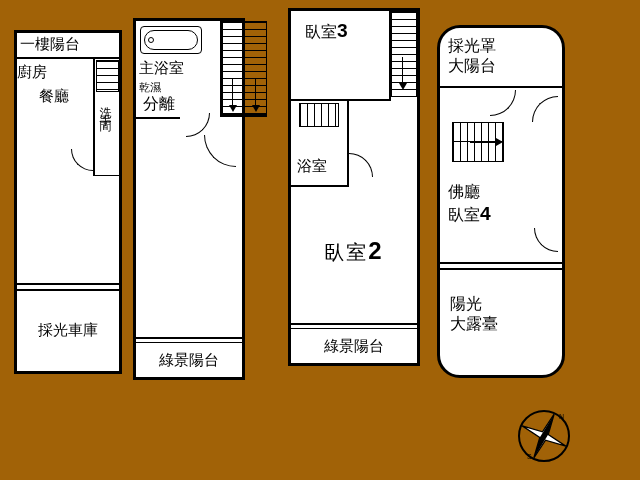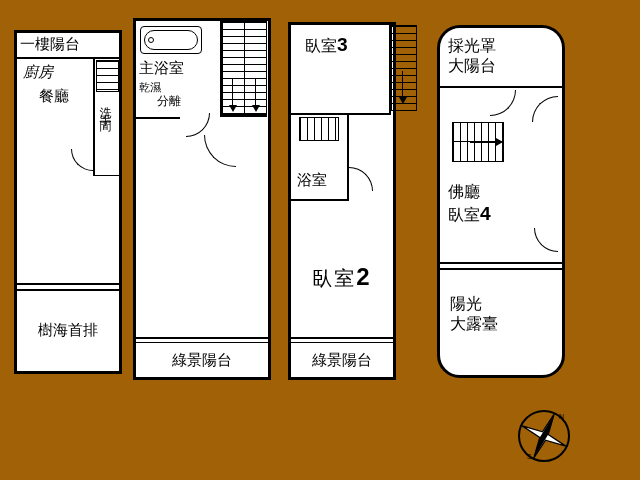--- a/index.html
+++ b/index.html
@@ -38,69 +38,69 @@
   .caption { position:absolute; font-size:30px; letter-spacing:4px; white-space:nowrap; color:#000; }
 </style>
 </head>
 <body>
 
 <div id="canvas">
 
   <div class="panel" style="left:14px;top:30px;width:108px;height:344px;">
     <div class="lbl" style="left:3px;top:2px;">一樓陽台</div>
     <div class="wall-h" style="left:0;top:24px;width:100%;"></div>
-    <div class="lbl" style="left:6px;top:30px;font-style:italic;">廚房</div>
+    <div class="lbl" style="left:0;top:30px;">廚房</div>
     <div class="lbl" style="left:22px;top:54px;">餐廳</div>
     <div class="wall-v" style="left:76px;top:24px;height:118px;"></div>
     <div class="stairs-down" style="left:79px;top:27px;width:23px;height:32px;"></div>
     <div class="lbl vtext" style="left:81px;top:64px;">洗手間</div>
     <div class="wall-h thin" style="left:76px;top:142px;width:26px;"></div>
     <div class="arc arc-bl" style="left:54px;top:116px;width:22px;height:22px;"></div>
     <div class="wall-h" style="left:0;top:250px;width:100%;"></div>
     <div class="wall-h" style="left:0;top:256px;width:100%;"></div>
-    <div class="lbl lbl-ctr" style="top:288px;">樹海首排</div>
+    <div class="lbl lbl-ctr" style="top:288px;">採光車庫</div>
   </div>
 
-  <div class="panel" style="left:133px;top:18px;width:138px;height:362px;">
+  <div class="panel" style="left:133px;top:18px;width:112px;height:362px;">
     <div class="tub" style="left:4px;top:5px;width:62px;height:28px;">
       <div class="tub-inner"></div>
       <div class="tub-drain"></div>
     </div>
     <div class="lbl" style="left:3px;top:38px;">主浴室</div>
     <div class="lbl" style="left:3px;top:60px;font-size:11px;">乾濕</div>
-    <div class="lbl" style="left:21px;top:73px;font-size:12px;">分離</div>
+    <div class="lbl" style="left:7px;top:73px;font-size:16px;">分離</div>
     <div class="wall-v" style="left:84px;top:0;height:96px;"></div>
     <div class="stairs-down" style="left:86px;top:0;width:45px;height:94px;"></div>
     <div class="wall-v thin" style="left:108px;top:0;height:94px;width:1px;"></div>
     <div class="stem-v" style="left:96px;top:58px;height:28px;"></div>
     <div class="tri-down" style="left:93px;top:84px;"></div>
     <div class="stem-v" style="left:119px;top:58px;height:28px;"></div>
     <div class="tri-down" style="left:116px;top:84px;"></div>
     <div class="wall-h" style="left:84px;top:94px;width:47px;"></div>
     <div class="wall-h" style="left:0;top:96px;width:44px;"></div>
     <div class="arc arc-br" style="left:50px;top:92px;width:24px;height:24px;"></div>
     <div class="arc arc-bl" style="left:68px;top:114px;width:32px;height:32px;"></div>
     <div class="wall-h" style="left:0;top:316px;width:100%;"></div>
     <div class="wall-h thin" style="left:0;top:321px;width:100%;"></div>
     <div class="lbl lbl-ctr" style="top:330px;">綠景陽台</div>
   </div>
 
-  <div class="panel" style="left:288px;top:22px;width:108px;height:358px;">
+  <div class="panel" style="left:288px;top:8px;width:132px;height:358px;">
     <div class="lbl lbl-md" style="left:14px;top:8px;"><span>臥室</span><span class="num">3</span></div>
     <div class="wall-v" style="left:98px;top:0;height:88px;"></div>
     <div class="stairs-down" style="left:100px;top:0;width:26px;height:86px;"></div>
     <div class="stem-v" style="left:111px;top:46px;height:28px;"></div>
     <div class="tri-down" style="left:108px;top:72px;"></div>
     <div class="wall-h" style="left:0;top:88px;width:100px;"></div>
     <div class="stairs-right" style="left:8px;top:92px;width:40px;height:24px;"></div>
     <div class="lbl" style="left:6px;top:146px;">浴室</div>
     <div class="wall-v" style="left:56px;top:88px;height:88px;"></div>
     <div class="wall-h" style="left:0;top:174px;width:58px;"></div>
     <div class="arc arc-tr" style="left:58px;top:142px;width:24px;height:24px;"></div>
-    <div class="lbl lbl-lg lbl-ctr" style="top:226px;margin-top:12px;"><span>臥室</span><span class="num">2</span></div>
+    <div class="lbl lbl-lg lbl-ctr" style="top:226px;"><span>臥室</span><span class="num">2</span></div>
     <div class="wall-h" style="left:0;top:312px;width:100%;"></div>
     <div class="wall-h thin" style="left:0;top:317px;width:100%;"></div>
     <div class="lbl lbl-ctr" style="top:326px;">綠景陽台</div>
   </div>
 
   <div class="panel" style="left:437px;top:25px;width:128px;height:353px;border-radius:23px;">
     <div class="lbl lbl-md" style="left:8px;top:8px;">採光罩</div>
     <div class="lbl lbl-md" style="left:8px;top:28px;">大陽台</div>
     <div class="wall-h" style="left:0;top:58px;width:100%;"></div>
     <div class="arc arc-br" style="left:50px;top:62px;width:26px;height:26px;"></div>

